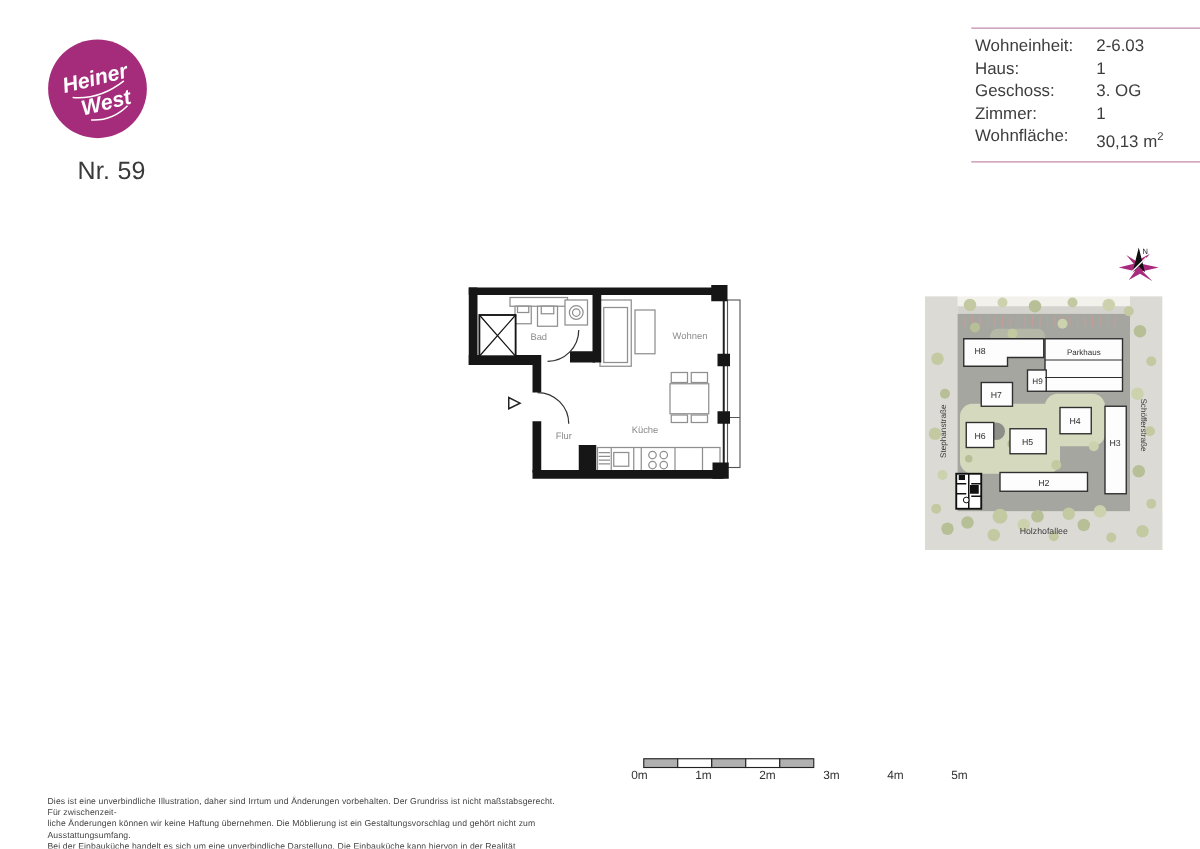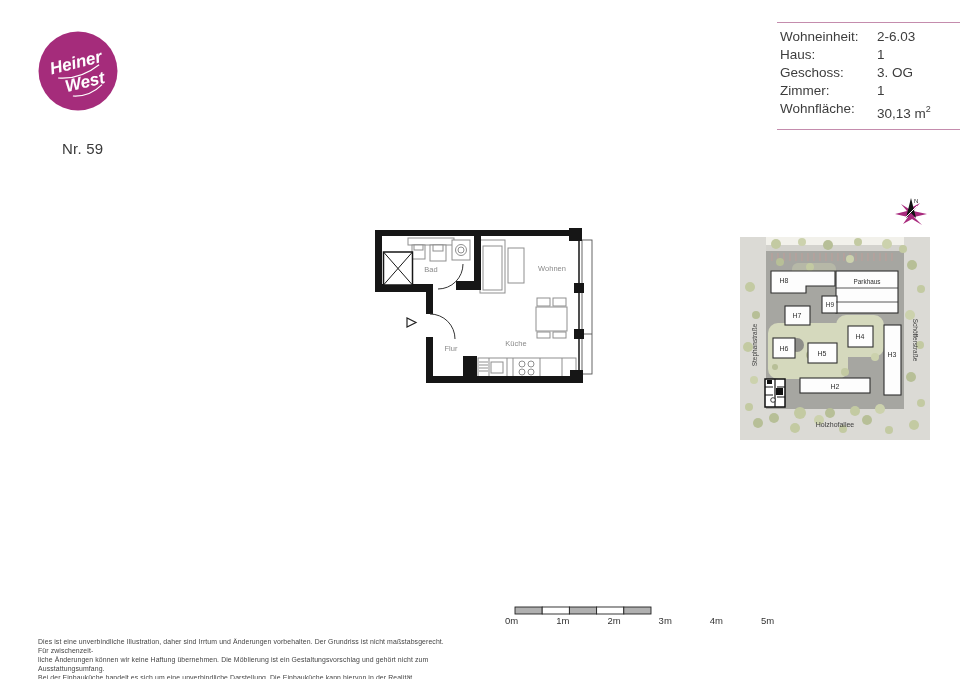--- a/index.html
+++ b/index.html
@@ -1,20 +1,20 @@
 <!DOCTYPE html>
 <html><head>
 <meta charset="utf-8">
 <style>
   * { margin:0; padding:0; box-sizing:border-box; }
   html,body { width:960px; height:679px; background:#ffffff; font-family:"Liberation Sans", sans-serif; }
   .sheet { position:relative; width:960px; height:679px; background:#fff; overflow:hidden; }
 
   .logo-svg { position:absolute; left:38px; top:31px; }
-  .unit-number { position:absolute; left:62px; top:140px; font-size:15px; color:#3a3a3a; letter-spacing:0.2px; }
+  .unit-number { position:absolute; left:62px; top:126px; font-size:20px; color:#3a3a3a; letter-spacing:0.2px; }
 
   .info-table { position:absolute; left:777px; top:22px; width:212px;
     border-top:1px solid #c48cad; border-bottom:1px solid #c48cad;
     padding:5px 0 6px 0; color:#3d3d3d; font-size:13.5px; }
   .info-row { display:flex; line-height:18px; }
   .info-label { width:100px; padding-left:3px; }
   .info-value { flex:1; }
   .info-value sup { font-size:9px; }
 
   .floor-plan-svg { position:absolute; left:370px; top:222px; }

